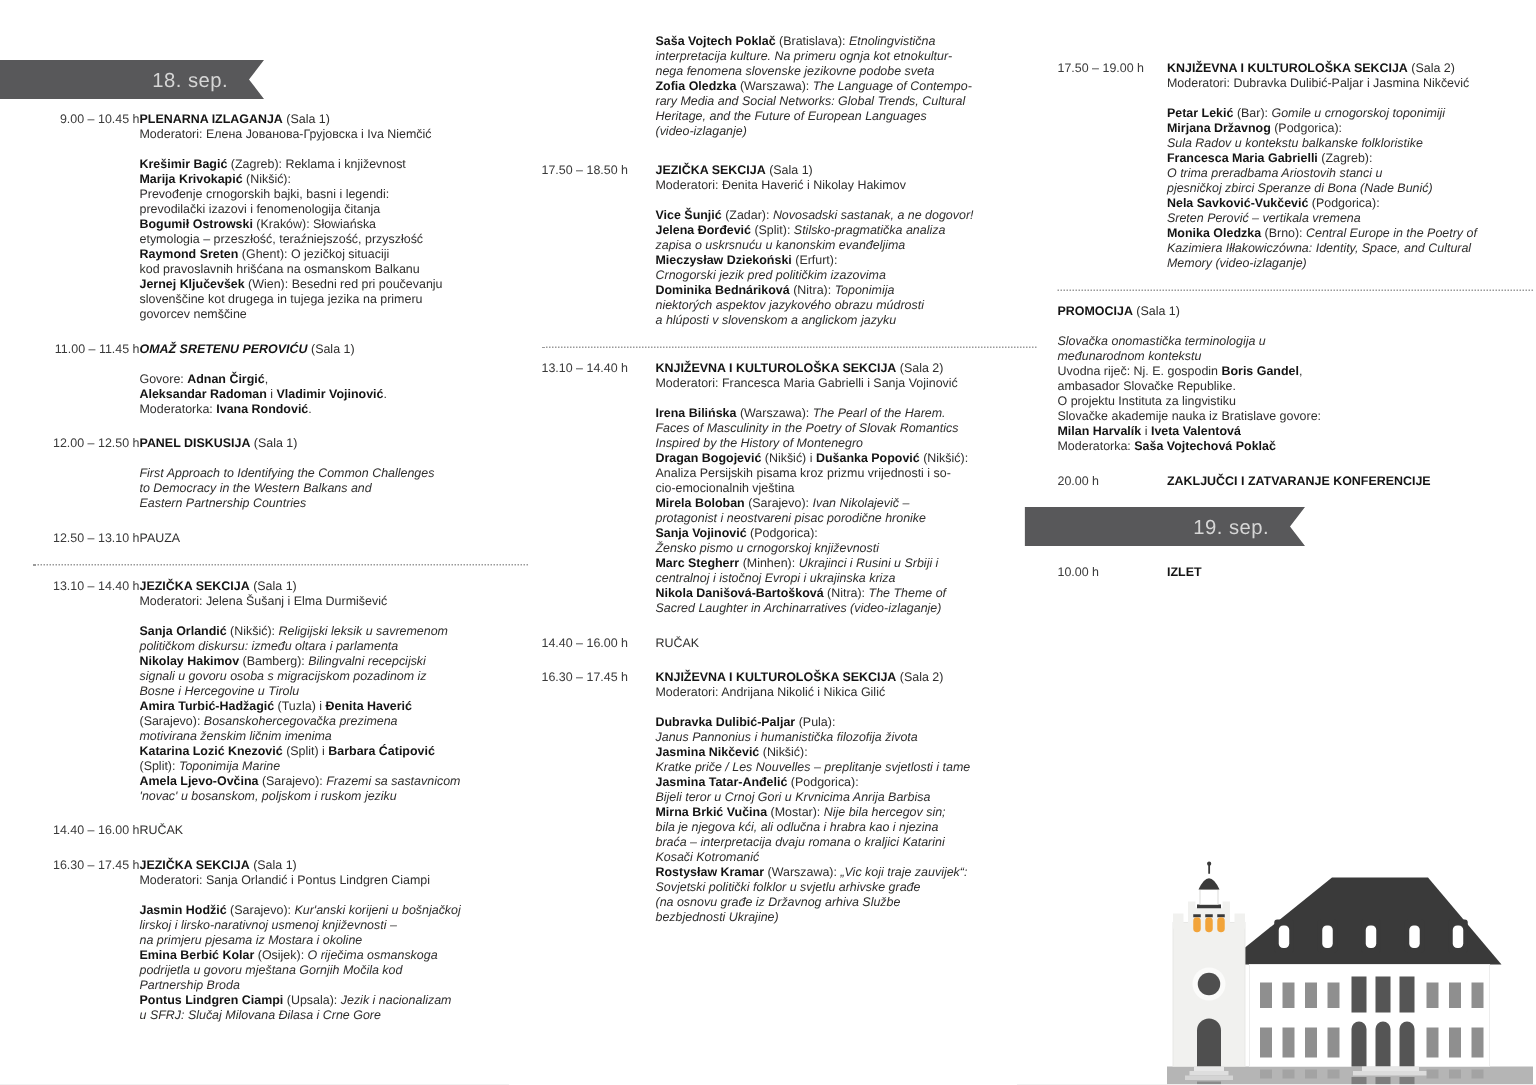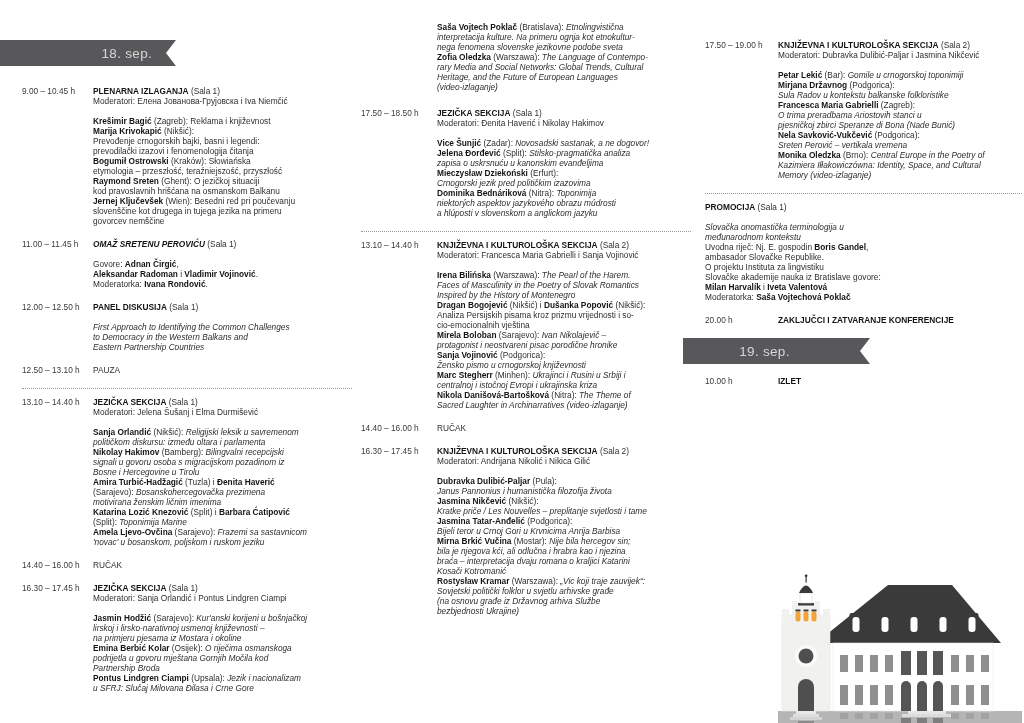--- a/index.html
+++ b/index.html
@@ -4,35 +4,35 @@
 <style>
   html,body{margin:0;padding:0;background:#e8e8e8;}
   #page{position:relative;width:1024px;height:723px;background:#ffffff;overflow:hidden;
         font-family:"Liberation Sans","DejaVu Sans",sans-serif;color:#2f2e2d;}
   .col{position:absolute;top:40px;}
   .col1{left:22px;width:330px;}
   .col2{left:361px;width:330px;top:22px;}
   .col3{left:705px;width:317px;top:40px;}
   .entry{display:flex;margin-bottom:13px;}
   .time{flex:none;font-size:8.3px;line-height:10px;color:#3a3a3a;white-space:nowrap;}
-  .col1 .time{width:71px;}
+  .col1 .time{width:71px;text-align:right;}
   .col2 .time{width:76px;}
   .col3 .time{width:73px;}
   .ebody{flex:1;min-width:0;}
   .line{font-size:8.3px;line-height:10px;white-space:nowrap;letter-spacing:0px;}
   .line.gap{height:10px;}
   .fb{font-weight:700;color:#141414;}
   .fi{font-style:italic;}
   .divider{border-top:1.5px dotted #9a9a9a;height:0;margin:5px 0 8px 0;}
   .banner{background:#58585a;height:26px;display:flex;align-items:center;justify-content:flex-end;
           padding-right:24px;box-sizing:border-box;
           clip-path:polygon(0 0,100% 0,calc(100% - 10px) 50%,100% 100%,0 100%);}
   .banner .blabel{color:#d6d6d6;font-size:13.5px;letter-spacing:.3px;}
-  .b-left{width:176px;margin-left:-22px;margin-bottom:20px;}
-  .b-right{width:187px;margin-left:-22px;margin-top:5px;margin-bottom:12px;justify-content:center;}
+  .b-left{width:176px;margin-left:-22px;margin-bottom:8px;}
+  .b-right{width:187px;margin-left:-22px;margin-top:5px;margin-bottom:12px;}
   #building{position:absolute;left:770px;top:563px;width:252px;height:160px;}
 </style>
 </head>
 <body>
 
 <div id="page">
   <div class="col col1">
       <div class="banner b-left">
         <span class="blabel">18. sep.</span>
       </div>

